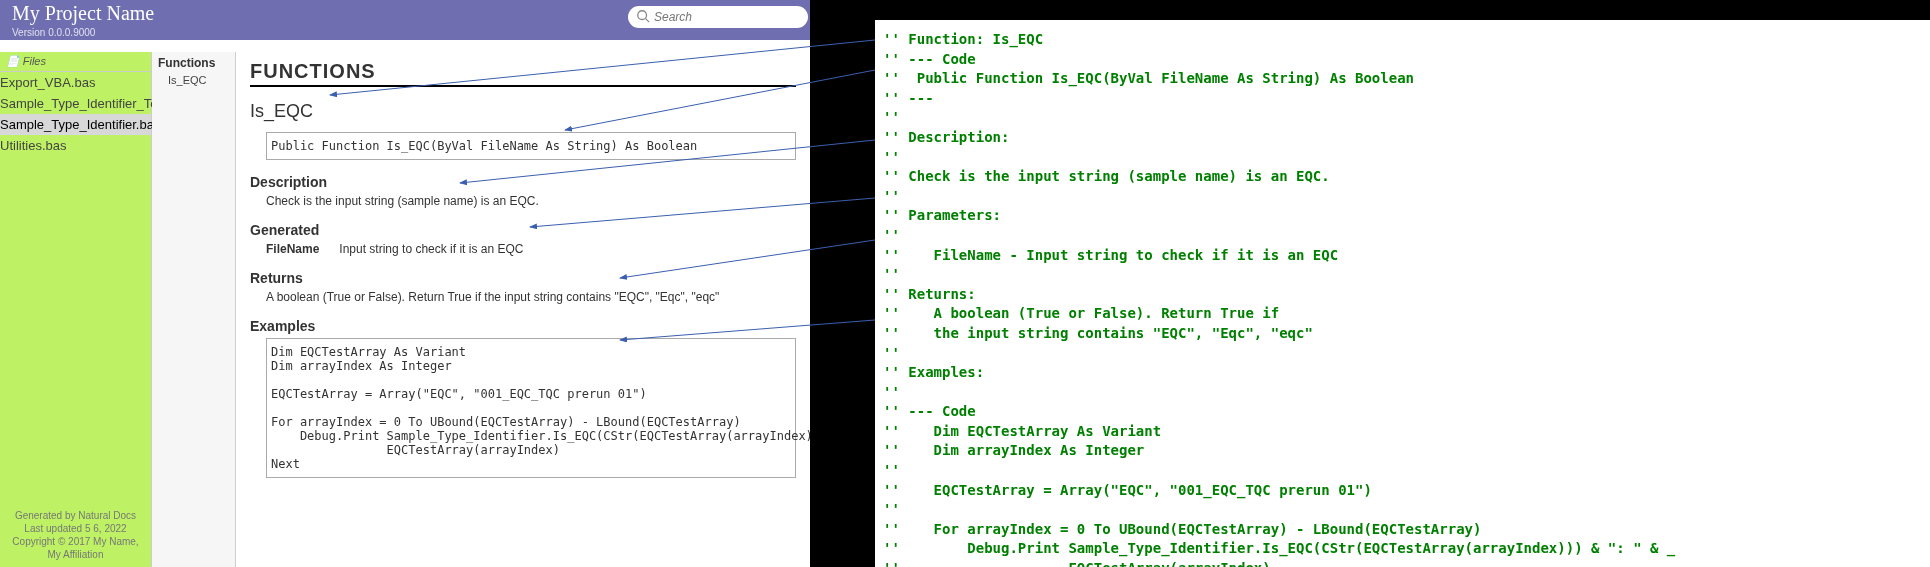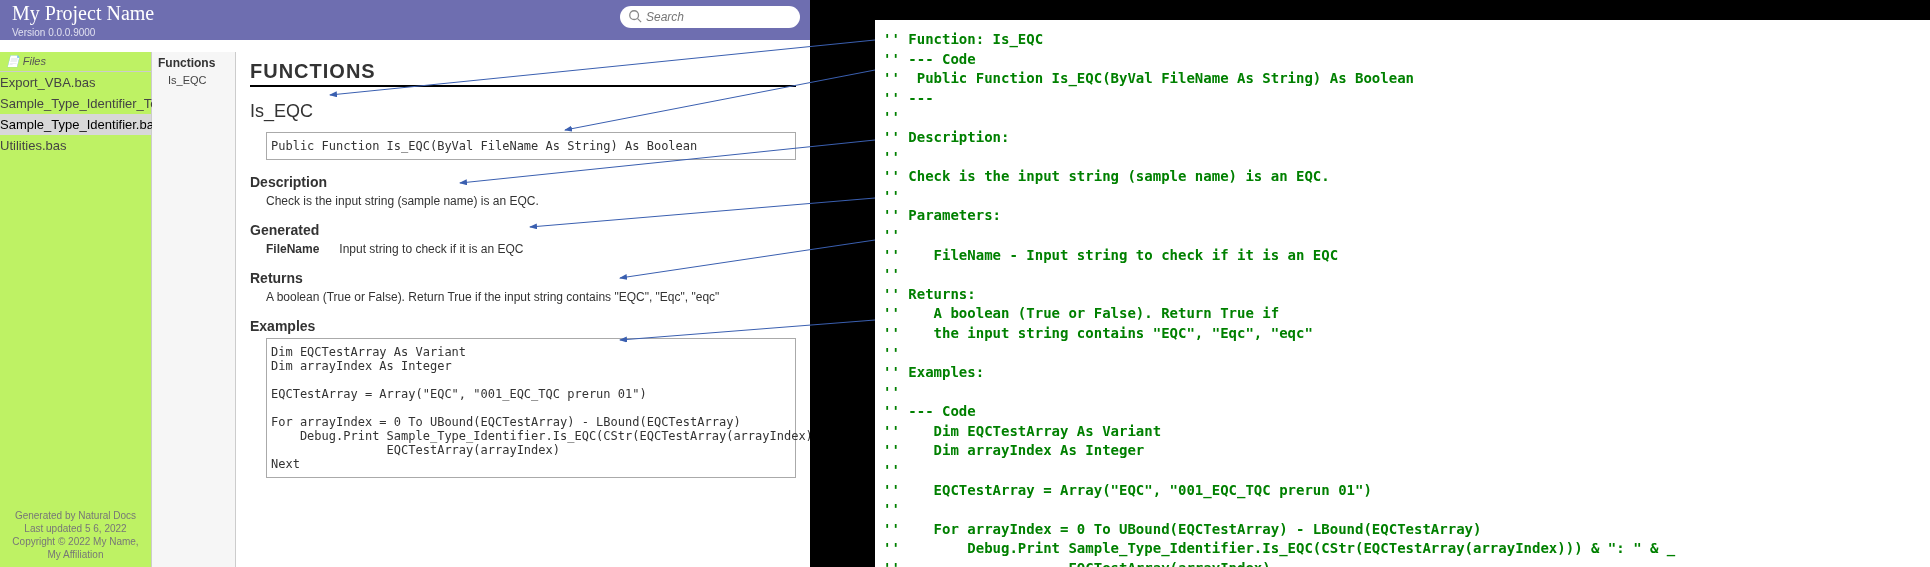--- a/index.html
+++ b/index.html
@@ -50,21 +50,21 @@
   height: 40px;
   display: flex;
   align-items: center;
   padding: 0 12px;
   position: relative;
 }
 .header .title { font-family: Georgia, serif; font-size: 20px; }
 .header .version { display:block; font-size:10px; color:#e0e0f0; margin-top:2px;}
 .search-wrap {
   position: absolute;
-  right: 10px;
+  right: 2px;
   top: 6px;
 }
 .search-input {
   width: 180px;
   height: 22px;
   border-radius: 11px;
   border: none;
   padding: 0 10px 0 26px;
   font-size: 12px;
   font-style: italic;
@@ -202,21 +202,21 @@
   <div class="body-row">
     <div class="sidebar-files">
       <div class="sec-title">📄 <span>Files</span></div>
       <div class="file-item">Export_VBA.bas</div>
       <div class="file-item">Sample_Type_Identifier_Test.bas</div>
       <div class="file-item selected">Sample_Type_Identifier.bas</div>
       <div class="file-item">Utilities.bas</div>
       <div class="footer">
         <div>Generated by Natural Docs</div>
         <div>Last updated 5 6, 2022</div>
-        <div>Copyright © 2022 My Name, My Affiliation</div>
+        <div>Copyright © 2017 My Name, My Affiliation</div>
       </div>
     </div>
     <div class="sidebar-funcs">
       <div class="sec-title">Functions</div>
       <div class="func-item">Is_EQC</div>
     </div>
     <div class="content">
       <h1>FUNCTIONS</h1>
       <h2>Is_EQC</h2>
       <div class="code-box">Public Function Is_EQC(ByVal FileName As String) As Boolean</div>

